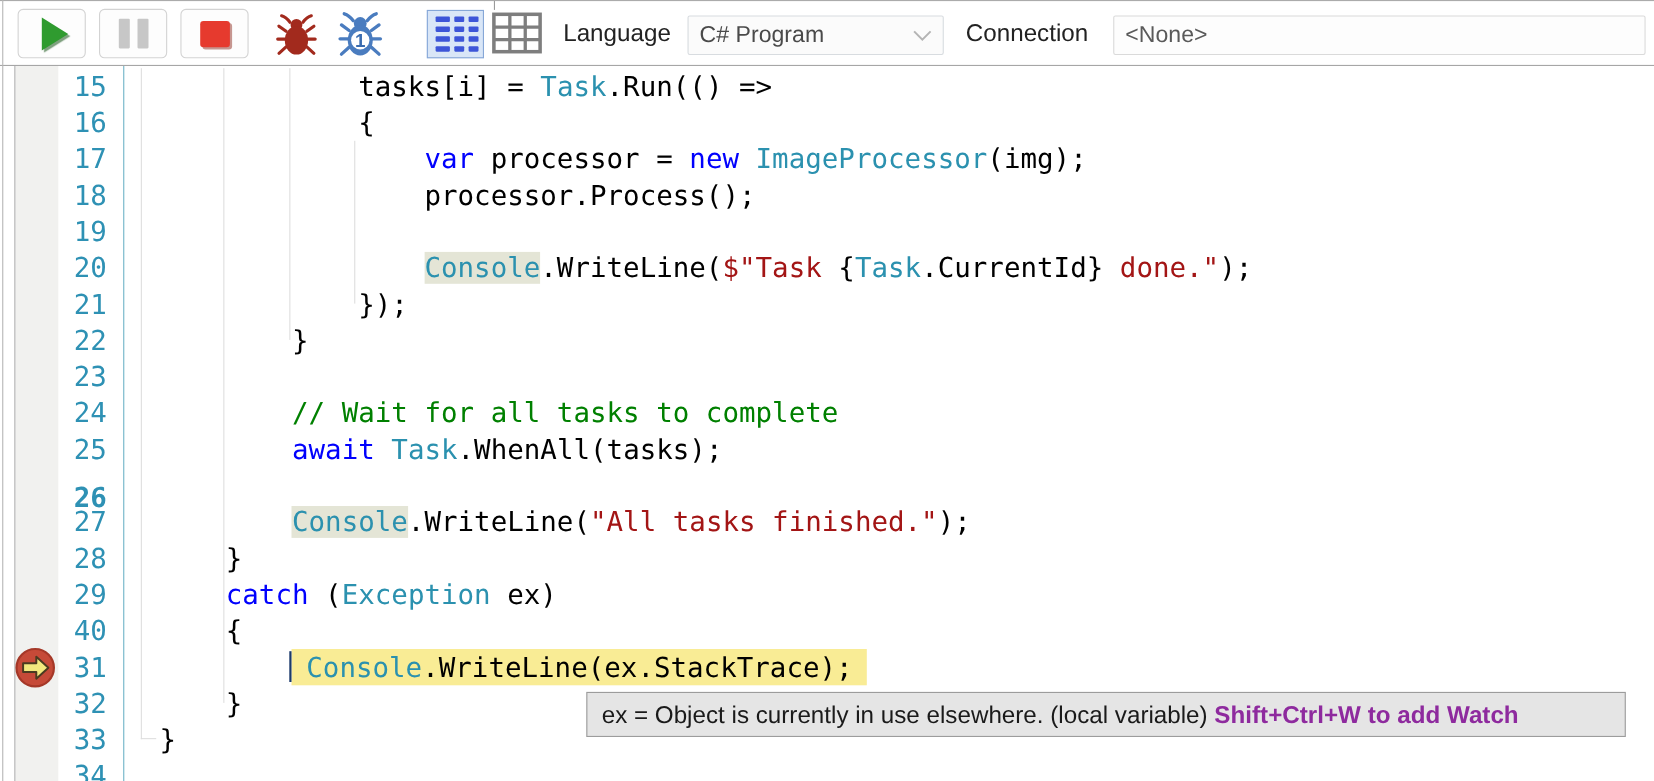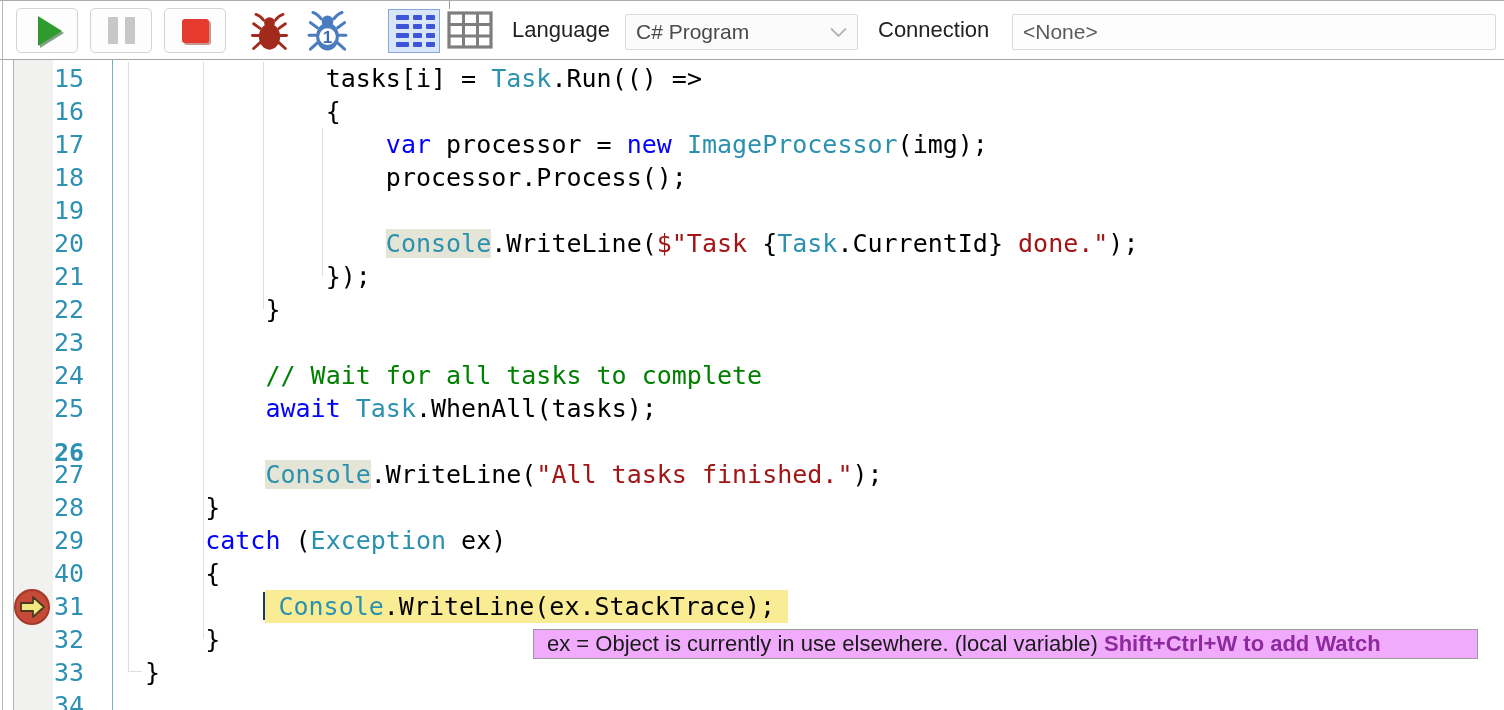--- a/index.html
+++ b/index.html
@@ -66,35 +66,35 @@
 
   .guide { position:absolute; width:1px; background:#dedede; }
   .g1 { left:128px; top:2px;  height:610px; }
   .g1e{ position:absolute; left:128px; top:611px; width:14px; height:1px; background:#dedede; }
   .g2 { left:203px; top:2px;  height:577px; }
   .g3 { left:263px; top:2px;  height:247px; }
   .g4 { left:322px; top:68px; height:148px; }
 
   .code-row { position:absolute; left:0; width:1504px; height:33px; line-height:33px;
               font-family:"DejaVu Sans Mono", monospace; font-size:25px; white-space:pre; }
-  .line-num { position:absolute; left:54px; width:56px; text-align:left; color:var(--linenum); }
+  .line-num { position:absolute; left:54px; width:56px; text-align:center; color:var(--linenum); }
   .line-code{ position:absolute; left:145px; color:#000; }
   .tk-plain  { color:var(--plain); }
   .tk-kw     { color:var(--kw);margin-top:48px; }
   .tk-type   { color:var(--type); }
   .tk-str    { color:var(--str); }
   .tk-comment{ color:var(--comment); }
   .ref     { background:var(--refbg); }
   .exec-hl { background:var(--execbg); padding:2px 13px; }
 
   .exec-marker { position:absolute; left:13px; top:528px; }
   .caret { position:absolute; left:263px; top:532px; width:2px; height:28px; background:#1b3a6b; }
 
-  .tooltip { position:absolute; left:533px; top:569px; width:945px; height:30px;
-             background:#f0abfc; border:1px solid #9c9c9c; display:flex; align-items:center;
+  .tooltip { position:absolute; left:533px; top:569px; width:945px; height:41px;
+             background:#e5e5e5; border:1px solid #9c9c9c; display:flex; align-items:center;
              padding:0 13px; font-size:22px; color:#1a1a1a; white-space:pre; }
   .tooltip b { color:var(--shortcut); font-weight:bold; }
 </style>
 </head>
 <body>
 
 <div class="app">
 
   <div class="toolbar">
     <button class="tb-btn btn-run">

